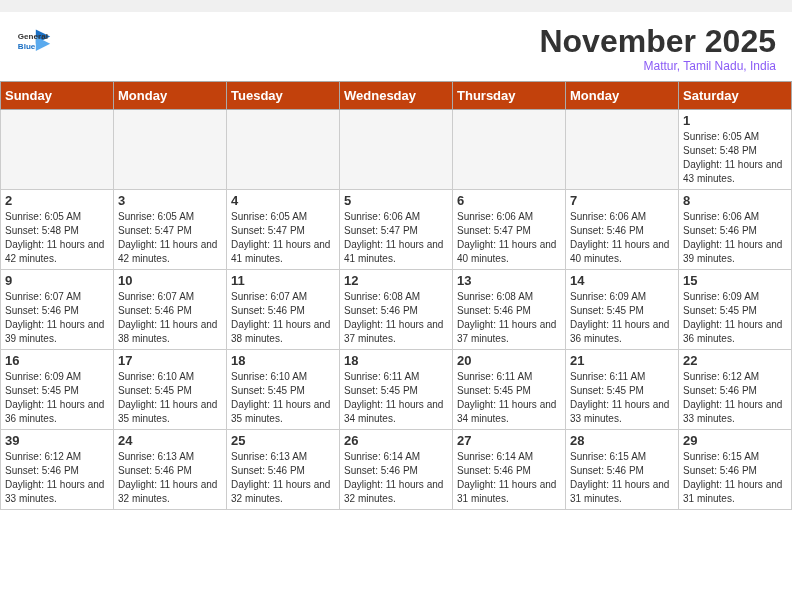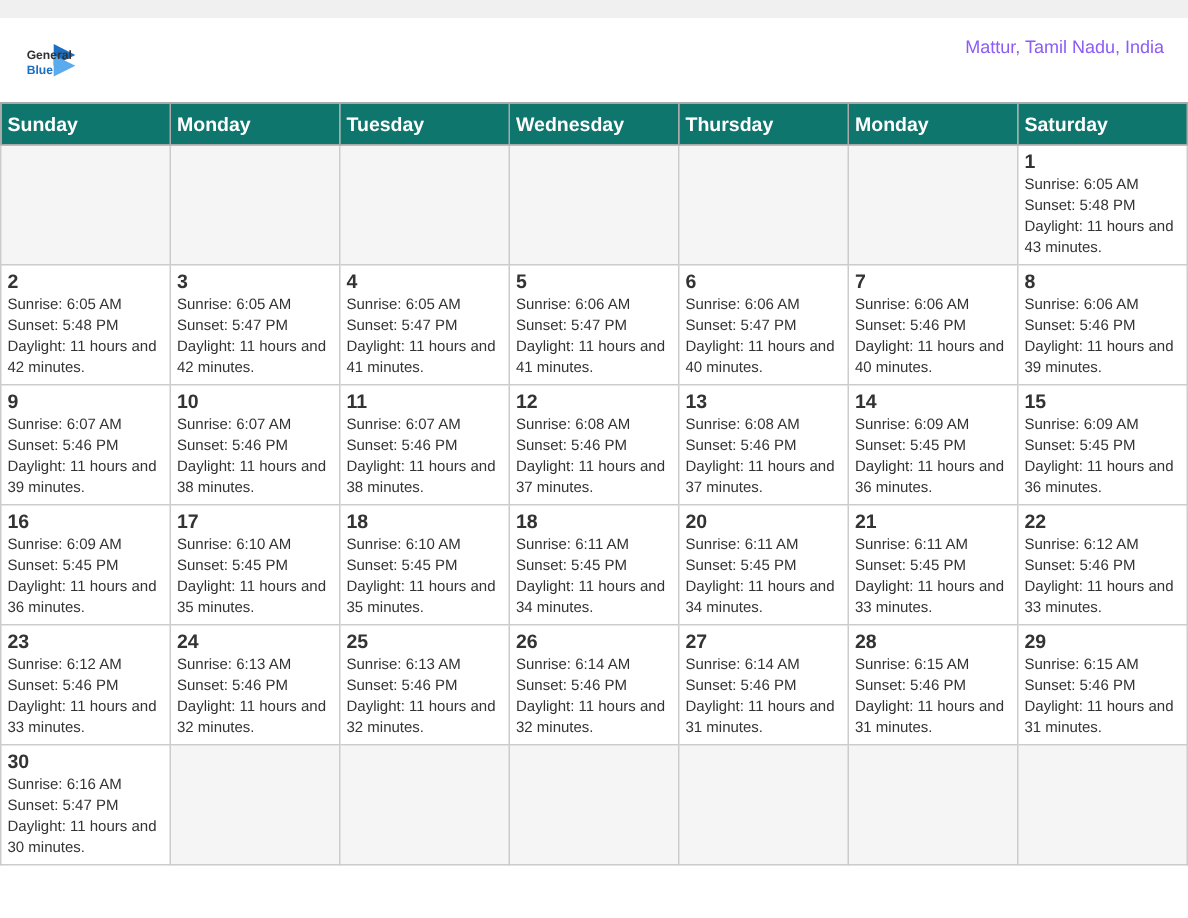--- a/index.html
+++ b/index.html
@@ -43,21 +43,21 @@
     .location {
       font-size: 12px;
       color: #8b5cf6;
     }
     .calendar {
       width: 100%;
       border-collapse: collapse;
       table-layout: fixed;
     }
     .calendar thead th {
-      background: #0f766e;
+      background: #c2410c;
       color: white;
       font-size: 13px;
       font-weight: bold;
       padding: 6px 4px;
       text-align: left;
       border: 1px solid #aaa;
     }
     .calendar tbody td {
       border: 1px solid #ccc;
       vertical-align: top;
@@ -96,20 +96,21 @@
 
         <rect x="0" y="0" width="40" height="40" fill="white"></rect>
 
         <polygon points="22,6 38,14 22,22" fill="#1a6fc4"></polygon>
         <polygon points="22,14 38,22 22,30" fill="#5aaaee"></polygon>
         <text x="2" y="17" font-size="9" font-weight="bold" fill="#333" font-family="Arial">General</text>
         <text x="2" y="28" font-size="9" font-weight="bold" fill="#1a6fc4" font-family="Arial">Blue</text>
       </svg>
     </div>
     <div class="title-block">
+      <div class="month-title">November 2025</div>
       <div class="location">Mattur, Tamil Nadu, India</div>
     </div>
   </div>
 
   <table class="calendar">
     <thead>
       <tr id="weekday-header">
           <th>Sunday</th>
           <th>Monday</th>
           <th>Tuesday</th>
@@ -283,21 +284,21 @@
           <td>
             <span class="day-num">22</span>
             <div class="cell-info">Sunrise: 6:12 AM
 Sunset: 5:46 PM
 Daylight: 11 hours
 and 33 minutes.</div>
           </td>
         </tr>
         <tr>
           <td>
-            <span class="day-num">23</span>
+            <span class="day-num">39</span>
             <div class="cell-info">Sunrise: 6:12 AM
 Sunset: 5:46 PM
 Daylight: 11 hours
 and 33 minutes.</div>
           </td>
           <td>
             <span class="day-num">24</span>
             <div class="cell-info">Sunrise: 6:13 AM
 Sunset: 5:46 PM
 Daylight: 11 hours
@@ -331,31 +332,16 @@
 Daylight: 11 hours
 and 31 minutes.</div>
           </td>
           <td>
             <span class="day-num">29</span>
             <div class="cell-info">Sunrise: 6:15 AM
 Sunset: 5:46 PM
 Daylight: 11 hours
 and 31 minutes.</div>
           </td>
-        </tr>
-        <tr class="last-row">
-          <td>
-            <span class="day-num">30</span>
-            <div class="cell-info">Sunrise: 6:16 AM
-Sunset: 5:47 PM
-Daylight: 11 hours
-and 30 minutes.</div>
-          </td>
-          <td class="empty"></td>
-          <td class="empty"></td>
-          <td class="empty"></td>
-          <td class="empty"></td>
-          <td class="empty"></td>
-          <td class="empty"></td>
         </tr>
       </tbody>
   </table>
 </div>
 
 </body></html>

